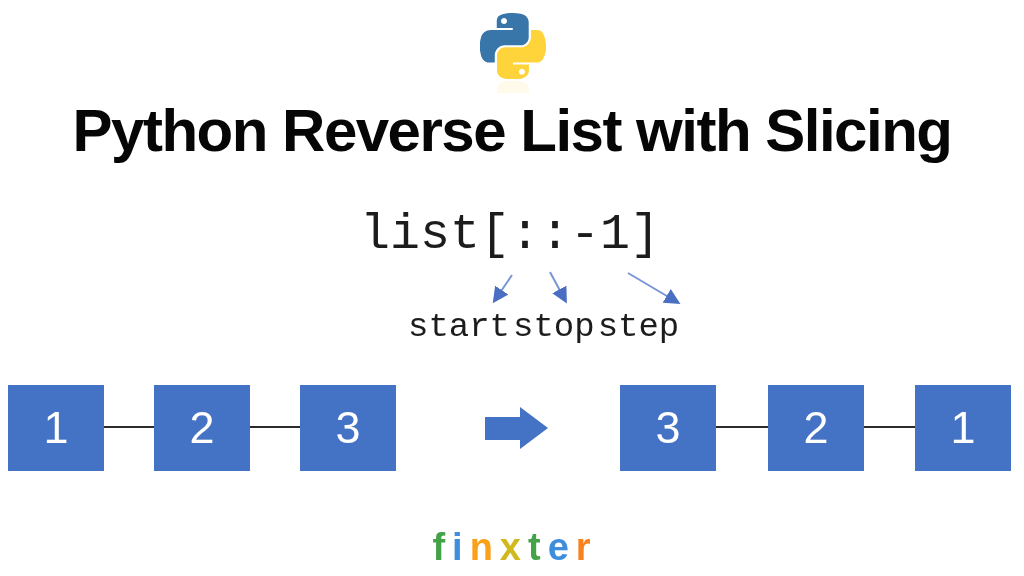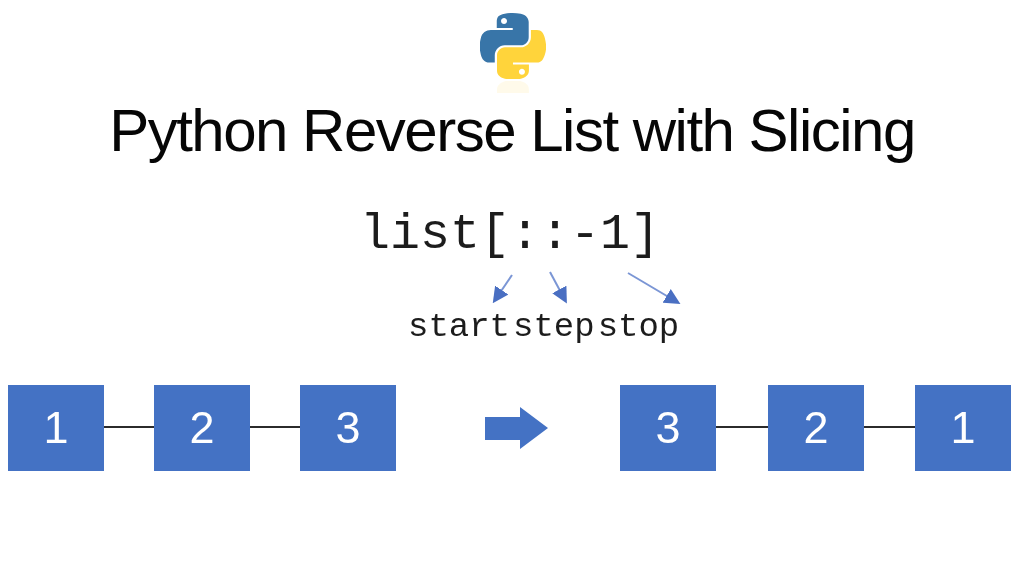--- a/index.html
+++ b/index.html
@@ -18,21 +18,21 @@
   .py-reflection {
     position: absolute; left: 480px; top: 81px; width: 66px; height: 12px;
     overflow: hidden; opacity: 0.10;
   }
   .py-reflection svg { transform: scaleY(-1); transform-origin: 33px 33px; }
 
   
   .title {
     position: absolute; left: 0; top: 96px; width: 1024px;
     text-align: center;
-    font-size: 60px; font-weight: 400; letter-spacing: -1.5px;
+    font-size: 60px; font-weight: 700; letter-spacing: -1.5px;
     color: #060606;
   }
 
   
   .code {
     position: absolute; left: 510px; top: 206px;
     transform: translateX(-50%);
     font-family: "Liberation Mono", "DejaVu Sans Mono", monospace;
     font-size: 50px; font-weight: 400; color: #1c1c1c;
     white-space: nowrap;
@@ -108,22 +108,22 @@
         <path d="M0,0 L8,4 L0,8 z" fill="#4a6fc2"></path>
       </marker>
     </defs>
     <line x1="57" y1="15" x2="40" y2="40" stroke-width="2" marker-end="url(#ah)" stroke="#7b96d5"></line>
     <line x1="95" y1="12" x2="110" y2="40" stroke-width="2" marker-end="url(#ah)" stroke="#7b96d5"></line>
     <line x1="173" y1="13" x2="222" y2="42" stroke-width="2" marker-end="url(#ah)" stroke="#7b96d5"></line>
   </svg>
 
   <div class="slice-labels">
     <span>start</span>
+    <span>stop</span>
     <span>step</span>
-    <span>stop</span>
   </div>
 
   <div class="list-box lb-l1" style="background-color: rgb(68, 114, 196);">
       <span>1</span>
     </div>
   <div class="connector cn-l1" style="background-color: rgb(43, 43, 43);"></div>
   <div class="list-box lb-l2" style="background-color: rgb(68, 114, 196);">
       <span>2</span>
     </div>
   <div class="connector cn-l2" style="background-color: rgb(43, 43, 43);"></div>
@@ -140,14 +140,17 @@
     </div>
   <div class="connector cn-r1" style="background-color: rgb(43, 43, 43);"></div>
   <div class="list-box lb-r2" style="background-color: rgb(68, 114, 196);">
       <span>2</span>
     </div>
   <div class="connector cn-r2" style="background-color: rgb(43, 43, 43);"></div>
   <div class="list-box lb-r3" style="background-color: rgb(68, 114, 196);">
       <span>1</span>
     </div>
 
+  <div class="brand">
+    <span style="color: rgb(68, 162, 72);">f</span><span style="color: rgb(62, 142, 221);">i</span><span style="color: rgb(249, 161, 27);">n</span><span style="color: rgb(209, 184, 28);">x</span><span style="color: rgb(68, 162, 72);">t</span><span style="color: rgb(62, 142, 221);">e</span><span style="color: rgb(248, 130, 31);">r</span>
+  </div>
 
 </div>
 
 </body></html>

